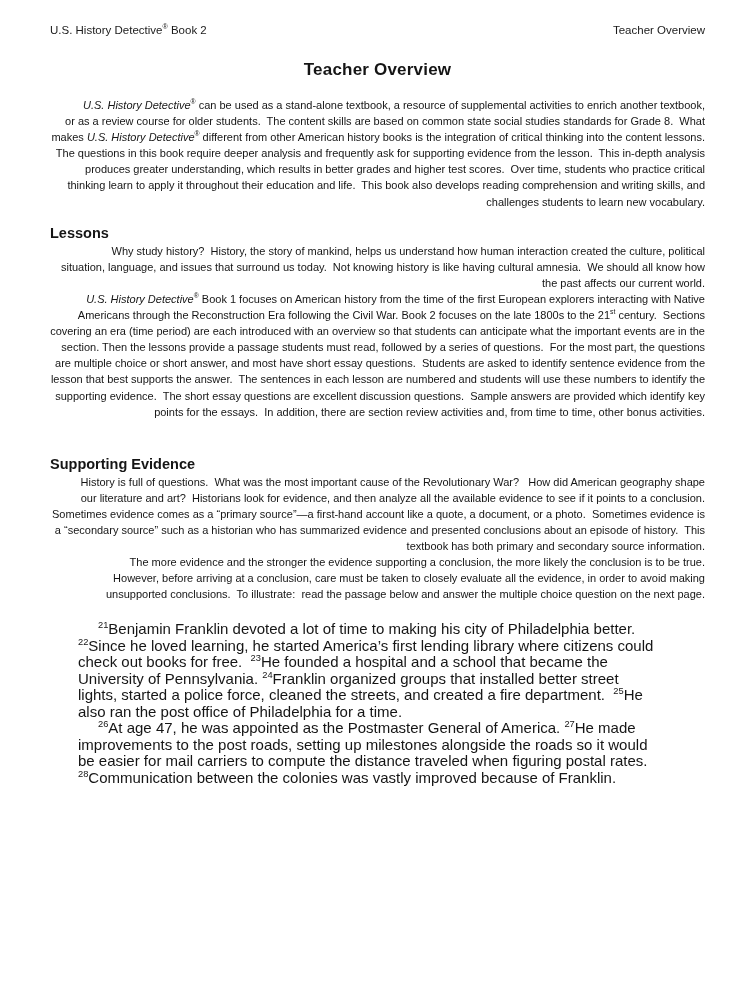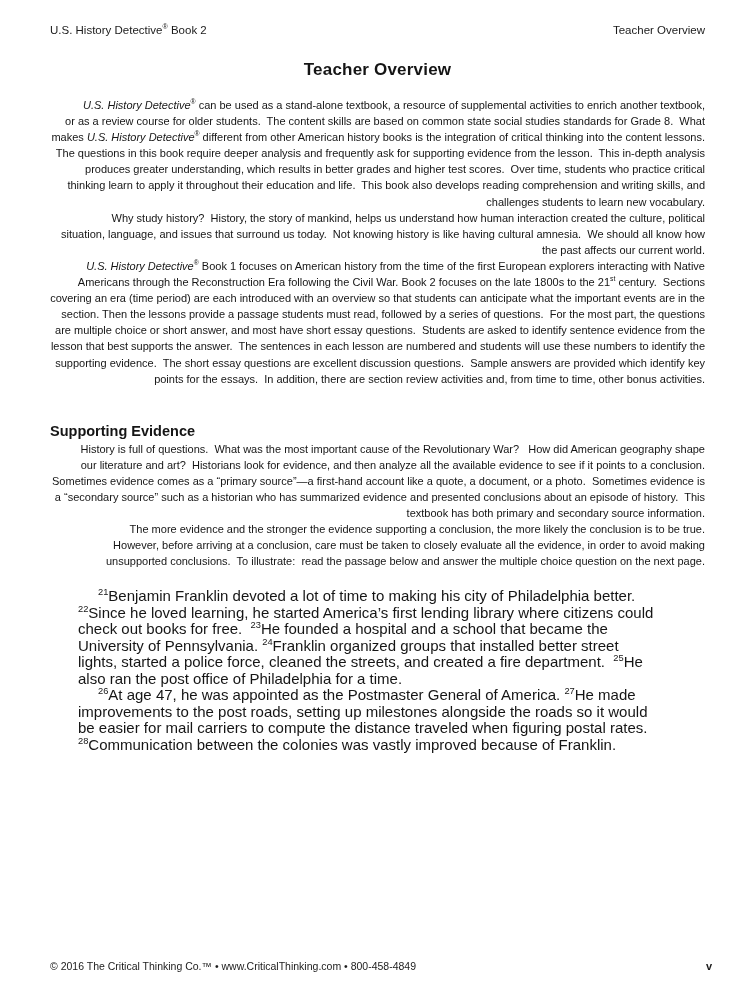--- a/index.html
+++ b/index.html
@@ -82,30 +82,27 @@
 
   <div class="header-row">
     <span><span>U.S. History Detective</span><sup>®</sup><span> Book 2</span></span>
     <span>Teacher Overview</span>
   </div>
 
   <h1 class="page-title">Teacher Overview</h1>
 
   <p class="body-para"><em>U.S. History Detective</em><sup>®</sup><span> can be used as a stand-alone textbook, a resource of supplemental activities to enrich another textbook, or as a review course for older students.  The content skills are based on common state social studies standards for Grade 8.  What makes </span><em>U.S. History Detective</em><sup>®</sup><span> different from other American history books is the integration of critical thinking into the content lessons. The questions in this book require deeper analysis and frequently ask for supporting evidence from the lesson.  This in-depth analysis produces greater understanding, which results in better grades and higher test scores.  Over time, students who practice critical thinking learn to apply it throughout their education and life.  This book also develops reading comprehension and writing skills, and challenges students to learn new vocabulary.</span></p>
 
+  <h2 class="section-heading">Lessons</h2>
   <p class="body-para"><span>Why study history?  History, the story of mankind, helps us understand how human interaction created the culture, political situation, language, and issues that surround us today.  Not knowing history is like having cultural amnesia.  We should all know how the past affects our current world.</span></p>
   <p class="body-para"><em>U.S. History Detective</em><sup>®</sup><span> Book 1 focuses on American history from the time of the first European explorers interacting with Native Americans through the Reconstruction Era following the Civil War. Book 2 focuses on the late 1800s to the 21</span><sup>st</sup><span> century.  Sections covering an era (time period) are each introduced with an overview so that students can anticipate what the important events are in the section. Then the lessons provide a passage students must read, followed by a series of questions.  For the most part, the questions are multiple choice or short answer, and most have short essay questions.  Students are asked to identify sentence evidence from the lesson that best supports the answer.  The sentences in each lesson are numbered and students will use these numbers to identify the supporting evidence.  The short essay questions are excellent discussion questions.  Sample answers are provided which identify key points for the essays.  In addition, there are section review activities and, from time to time, other bonus activities.</span></p>
 
   <h2 class="section-heading second">Supporting Evidence</h2>
   <p class="body-para"><span>History is full of questions.  What was the most important cause of the Revolutionary War?   How did American geography shape our literature and art?  Historians look for evidence, and then analyze all the available evidence to see if it points to a conclusion.  Sometimes evidence comes as a “primary source”—a first-hand account like a quote, a document, or a photo.  Sometimes evidence is a “secondary source” such as a historian who has summarized evidence and presented conclusions about an episode of history.  This textbook has both primary and secondary source information.</span></p>
   <p class="body-para"><span>The more evidence and the stronger the evidence supporting a conclusion, the more likely the conclusion is to be true.  However, before arriving at a conclusion, care must be taken to closely evaluate all the evidence, in order to avoid making unsupported conclusions.  To illustrate:  read the passage below and answer the multiple choice question on the next page.</span></p>
 
   <div class="passage-block">
     <p><sup>21</sup><span>Benjamin Franklin devoted a lot of time to making his city of Philadelphia better.  </span><sup>22</sup><span>Since he loved learning, he started America’s first lending library where citizens could check out books for free.  </span><sup>23</sup><span>He founded a hospital and a school that became the University of Pennsylvania. </span><sup>24</sup><span>Franklin organized groups that installed better street lights, started a police force, cleaned the streets, and created a fire department.  </span><sup>25</sup><span>He also ran the post office of Philadelphia for a time.</span></p>
     <p><sup>26</sup><span>At age 47, he was appointed as the Postmaster General of America. </span><sup>27</sup><span>He made improvements to the post roads, setting up milestones alongside the roads so it would be easier for mail carriers to compute the distance traveled when figuring postal rates. </span><sup>28</sup><span>Communication between the colonies was vastly improved because of Franklin.</span></p>
   </div>
 
-  <div class="footer-row">
-    <span>© 2016 The Critical Thinking Co.™ • www.CriticalThinking.com • 800-458-4849</span>
-    <span class="page-number">v</span>
-  </div>
 
 </div>
 
 </body></html>

